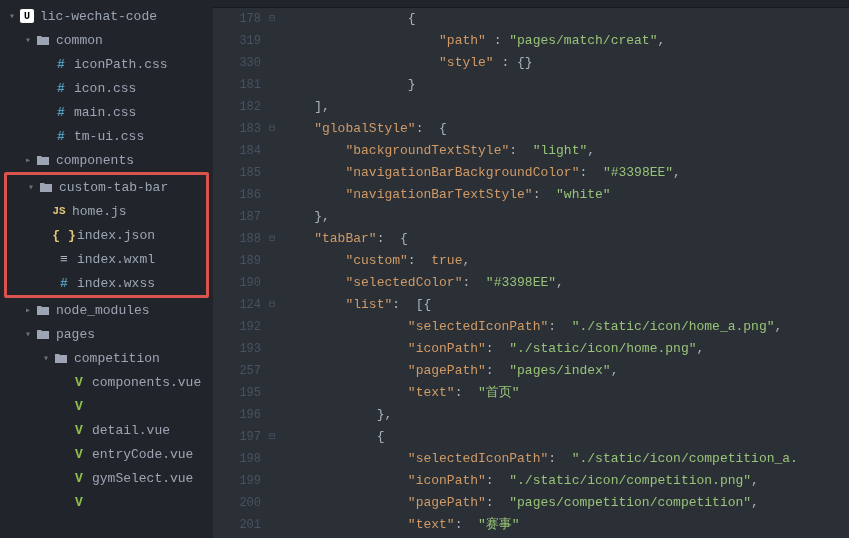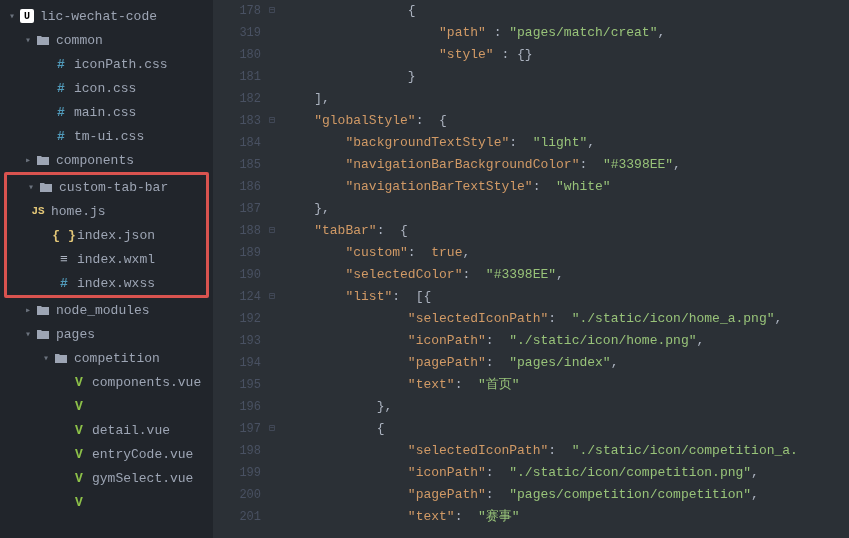--- a/index.html
+++ b/index.html
@@ -49,21 +49,21 @@
     .icon-wxml { color: #abb2bf; }
     .icon-vue { color: #8dc149; font-weight: bold; }
     .highlight-box {
       border: 3px solid #d9534f;
       margin: 0 4px;
       border-radius: 2px;
     }
     .editor {
       flex: 1;
       display: flex;
-      flex-direction: row;
+      flex-direction: column;
       background: #2b3036;
     }
     .tabs {
       display: flex;
       height: 8px;
       background: #21252b;
       border-bottom: 1px solid #181a1f;
       overflow: hidden;
     }
     .code-area {
@@ -148,21 +148,21 @@
   <div class="highlight-box">
     <div class="tree-item" style="padding-left:18px">
       <span class="chevron">▾</span>
       <span class="folder-icon">
           <svg width="14" height="12" viewBox="0 0 14 12">
             <path d="M1 2h4l1 1h7v8H1z"></path>
           </svg>
         </span>
       <span>custom-tab-bar</span>
     </div>
-    <div class="tree-item" style="padding-left:22px">
+    <div class="tree-item" style="padding-left:43px">
         <span class="file-icon icon-js">JS</span>
         <span>home.js</span>
       </div>
     <div class="tree-item" style="padding-left:48px">
         <span class="file-icon icon-json">{ }</span>
         <span>index.json</span>
       </div>
     <div class="tree-item" style="padding-left:48px">
         <span class="file-icon icon-wxml">≡</span>
         <span>index.wxml</span>
@@ -224,35 +224,35 @@
       <span class="file-icon icon-vue">V</span>
     </div>
 </div>
 
 <div class="editor">
   <div class="tabs"></div>
   <div class="code-area">
     <div class="gutter" id="gutter">
         <div class="line">178</div>
         <div class="line">319</div>
-        <div class="line">180</div>
+        <div class="line">330</div>
         <div class="line">181</div>
         <div class="line">182</div>
         <div class="line">183</div>
         <div class="line">184</div>
         <div class="line">185</div>
         <div class="line">186</div>
         <div class="line">187</div>
         <div class="line">188</div>
         <div class="line">189</div>
         <div class="line">190</div>
         <div class="line">124</div>
         <div class="line">192</div>
         <div class="line">193</div>
-        <div class="line">194</div>
+        <div class="line">257</div>
         <div class="line">195</div>
         <div class="line">196</div>
         <div class="line">197</div>
         <div class="line">198</div>
         <div class="line">199</div>
         <div class="line">200</div>
         <div class="line">201</div>
       </div>
     <div class="fold-gutter" id="fold-gutter">
         <div class="line">⊟</div>

